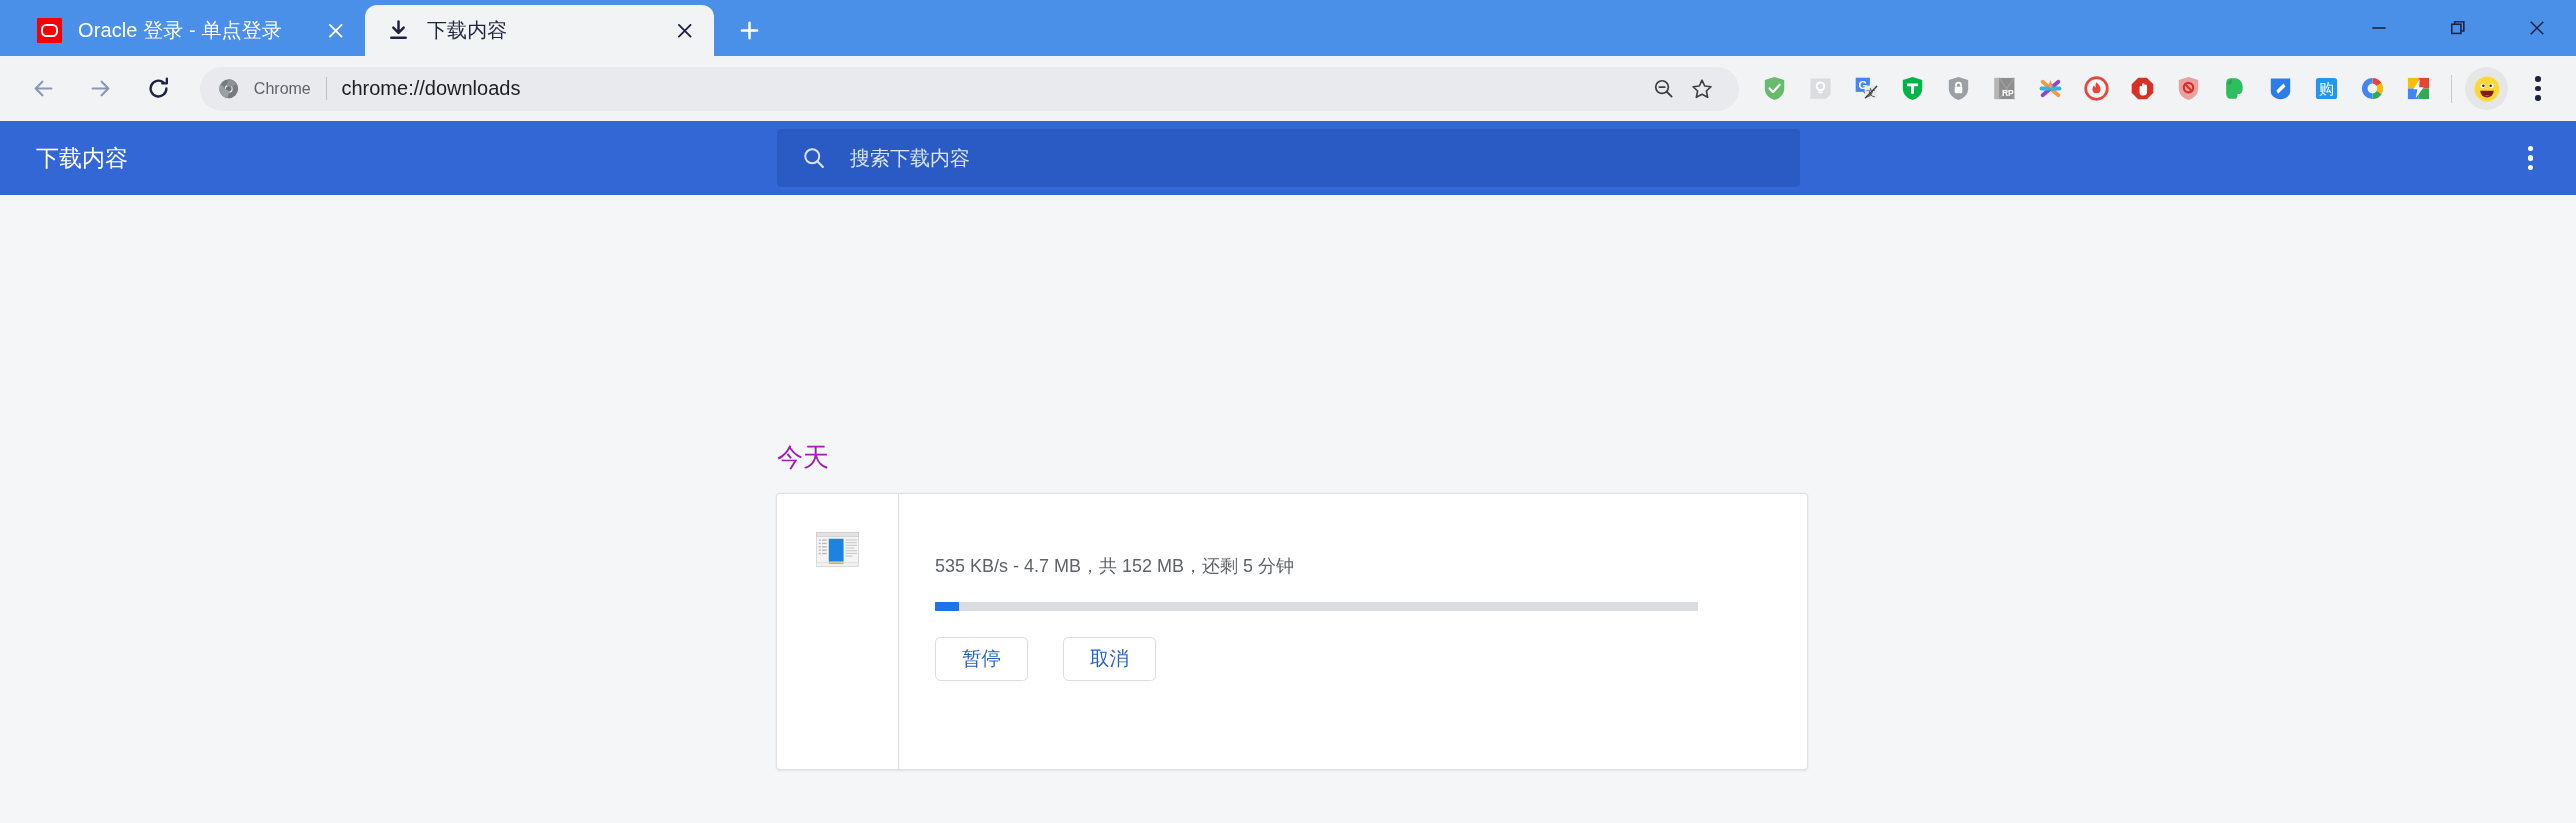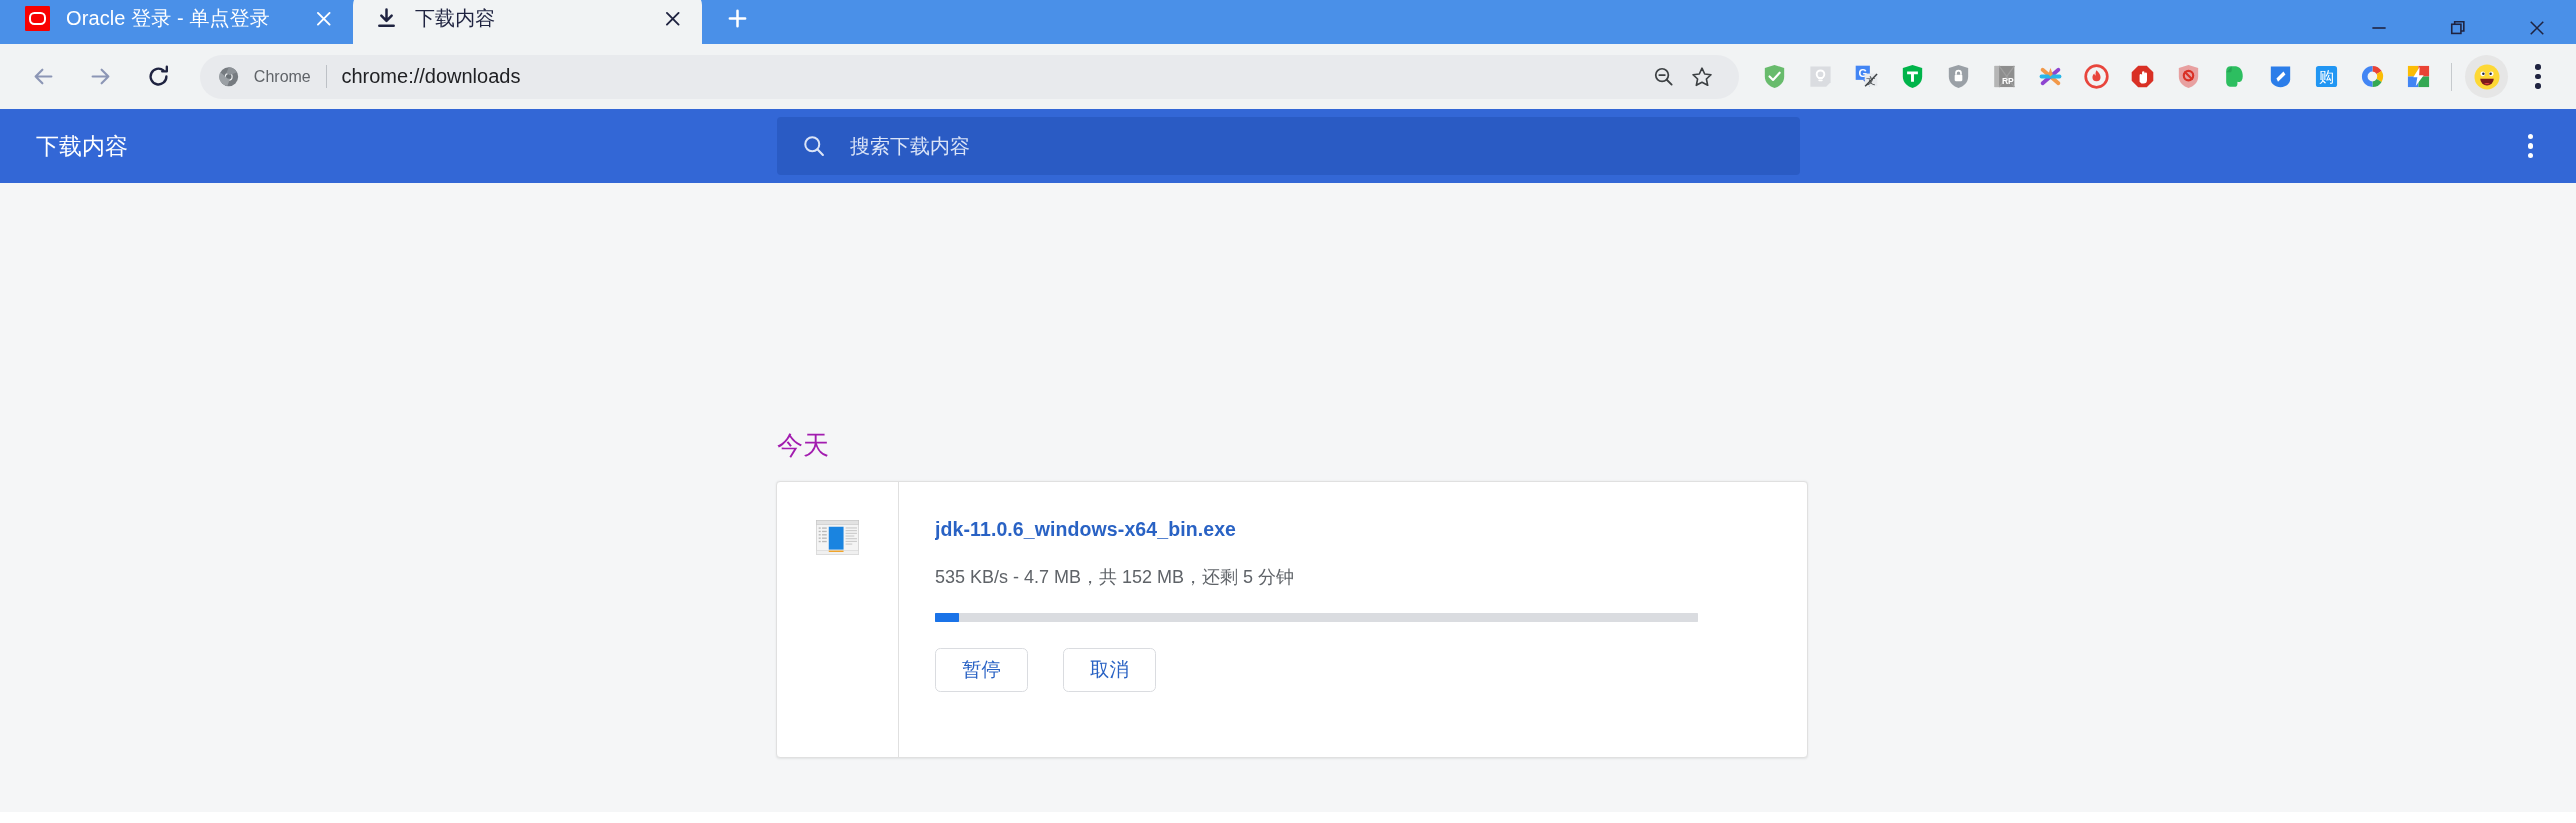--- a/index.html
+++ b/index.html
@@ -7,25 +7,25 @@
   html, body {
     width: 2576px; height: 824px;
     font-family: "Liberation Sans", "DejaVu Sans", sans-serif;
     background: #ffffff;
     overflow: hidden;
   }
 
   
   .tabstrip {
     position: relative;
-    height: 44px;
+    height: 56px;
     background: #4a90e8;
     display: flex;
     align-items: flex-end;
-    padding-left: 4px;
+    padding-left: 16px;
   }
   .tab {
     position: relative;
     height: 51px;
     display: flex;
     align-items: center;
     padding: 0 13.4px 0 20px;
     min-width: 349px;
     max-width: 417px;
     border-radius: 12px 12px 0 0;
@@ -638,21 +638,20 @@
           <rect x="44" y="27" width="17" height="1.6"></rect>
             <rect x="44" y="31" width="17" height="1.6"></rect>
           <rect x="44" y="35" width="10" height="1.6"></rect>
         </g>
         <rect x="0.5" y="45.5" width="63" height="6" fill="#f0f0f0" stroke="#d8d8d8"></rect>
         <rect x="19" y="45.5" width="22" height="2" fill="#f0a020"></rect>
       </svg>
     </div>
 
     <div class="card-body">
-      <div class="file-name">jdk-11.0.6_windows-x64_bin.exe</div>
       <div class="file-status">535 KB/s - 4.7 MB，共 152 MB，还剩 5 分钟</div>
 
       <div class="progress-track">
         <div class="progress-fill" id="progress-fill" style="width: 3.1%;"></div>
       </div>
 
       <div class="card-actions">
         <button class="btn">暂停</button>
         <button class="btn">取消</button>
       </div>

